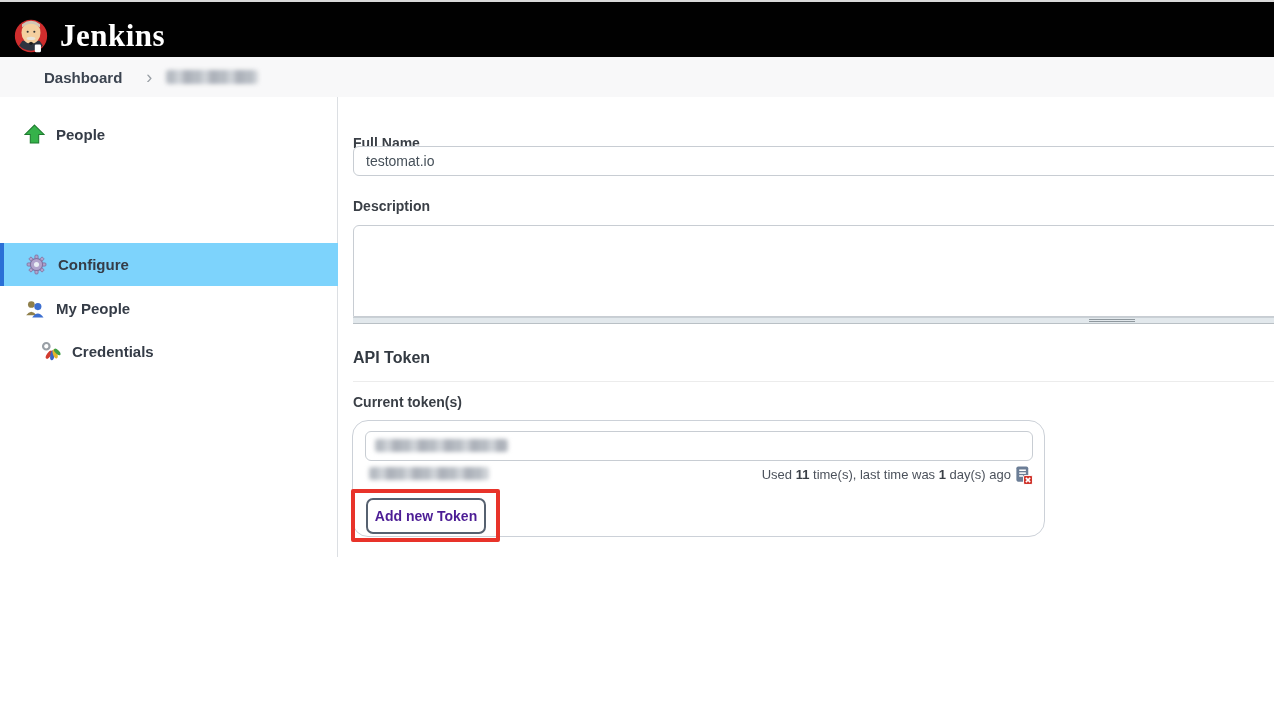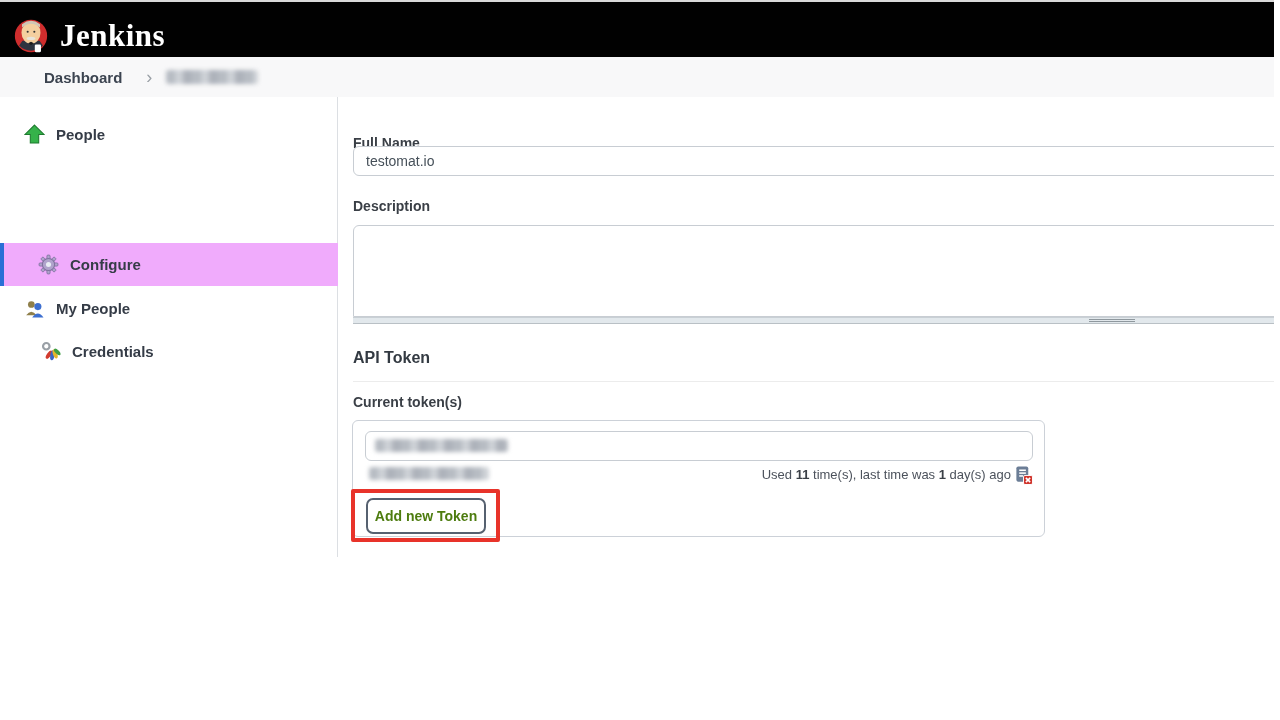--- a/index.html
+++ b/index.html
@@ -25,21 +25,21 @@
   .redact { border-radius:3px; filter:blur(2px);
             background:repeating-linear-gradient(90deg,#b7bcc3 0 9px,#cdd1d6 9px 17px,#aeb3bb 17px 26px);
   }
 
   
   .sidebar { position:absolute; left:0; top:97px; width:338px; height:460px;
              background:#ffffff; border-right:1px solid #dcdfe3; }
   .side-item { position:absolute; left:0; width:338px; height:43px; display:flex;
                align-items:center; padding-left:24px; gap:11px; cursor:pointer; }
   .side-item .lbl { font-size:15px; font-weight:bold; color:#353c47; }
-  .side-item.active { background:#f0abfc; border-left:4px solid #2a6fd6; padding-left:34px; }
+  .side-item.active { background:#7dd3fc; border-left:4px solid #2a6fd6; padding-left:22px; }
   .icon20 { width:21px; height:21px; flex:0 0 auto; }
 
   
   .content { position:absolute; left:0; top:97px; width:1274px; height:623px; overflow:hidden; }
 
   .form-label { position:absolute; font-size:14px; font-weight:bold; color:#3a3f46; }
 
   .text-input { position:absolute; height:30px; border:1px solid #c8cdd3; border-radius:6px;
                 background:#fff; font-size:14px; color:#465059; padding:0 12px;
                 font-family:"Liberation Sans", sans-serif; outline:none; }
@@ -52,31 +52,31 @@
                   background:#e2e8ec; border-top:1px solid #c9d0d5; border-bottom:1px solid #b9c0c5;
                   cursor:row-resize; }
   .resize-grip { position:absolute; left:736px; top:1px; width:46px; height:4px;
                  background:repeating-linear-gradient(180deg,#8f989e 0 1px,#e2e8ec 1px 2px); }
 
   .section-title { position:absolute; left:353px; top:252px; font-size:16px; font-weight:bold; color:#333a42; }
   .section-divider { position:absolute; left:353px; top:284px; width:1518px; height:1px; background:#ececec; }
 
   
   .token-panel { position:absolute; left:352px; top:323px; width:693px; height:117px;
-                 border:1px solid #ccd1d8; border-radius:6px; background:#fff; }
+                 border:1px solid #ccd1d8; border-radius:16px; background:#fff; }
   .token-input { left:12px; top:10px; width:668px; }
   .token-meta { position:absolute; left:0; top:44px; width:100%; height:18px; }
   .usage-text { position:absolute; right:33px; top:2px; font-size:13px; color:#4c525c; white-space:nowrap; }
   .usage-text b { color:#3a3f46; }
   .revoke { position:absolute; right:11px; top:0; width:19px; height:20px; cursor:pointer; }
 
   .add-btn { position:absolute; left:13px; top:77px; width:120px; height:36px;
              background:#ffffff; border:2px solid #566170; border-radius:7px;
              font-family:"Liberation Sans", sans-serif; font-size:14px; font-weight:bold;
-             color:#4d7c0f; cursor:pointer; }
+             color:#4c1d95; cursor:pointer; }
 
   .annotation-rect { position:absolute; left:351px; top:392px; width:149px; height:53px;
                      border:4px solid #e8332a; border-radius:2px; pointer-events:none; z-index:10; }
 </style>
 </head>
 <body>
 
 <div class="top-strip"></div>
 
 <div class="header">

